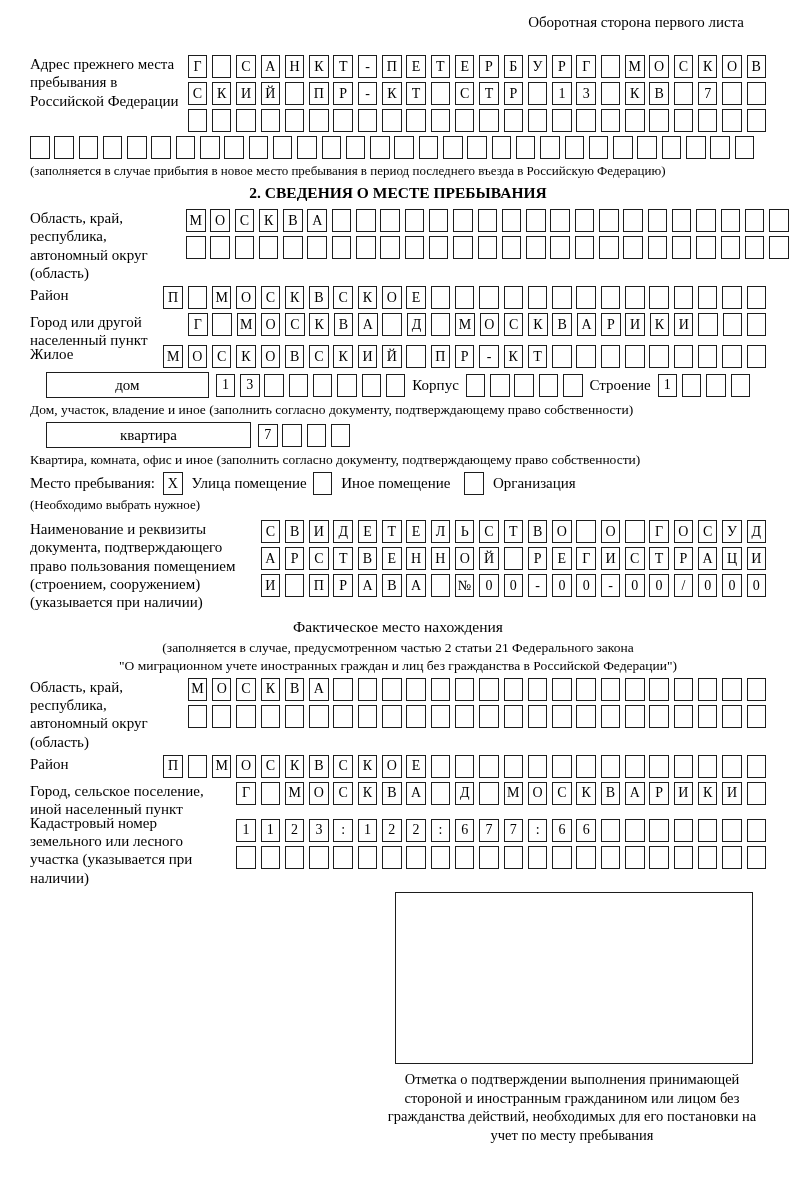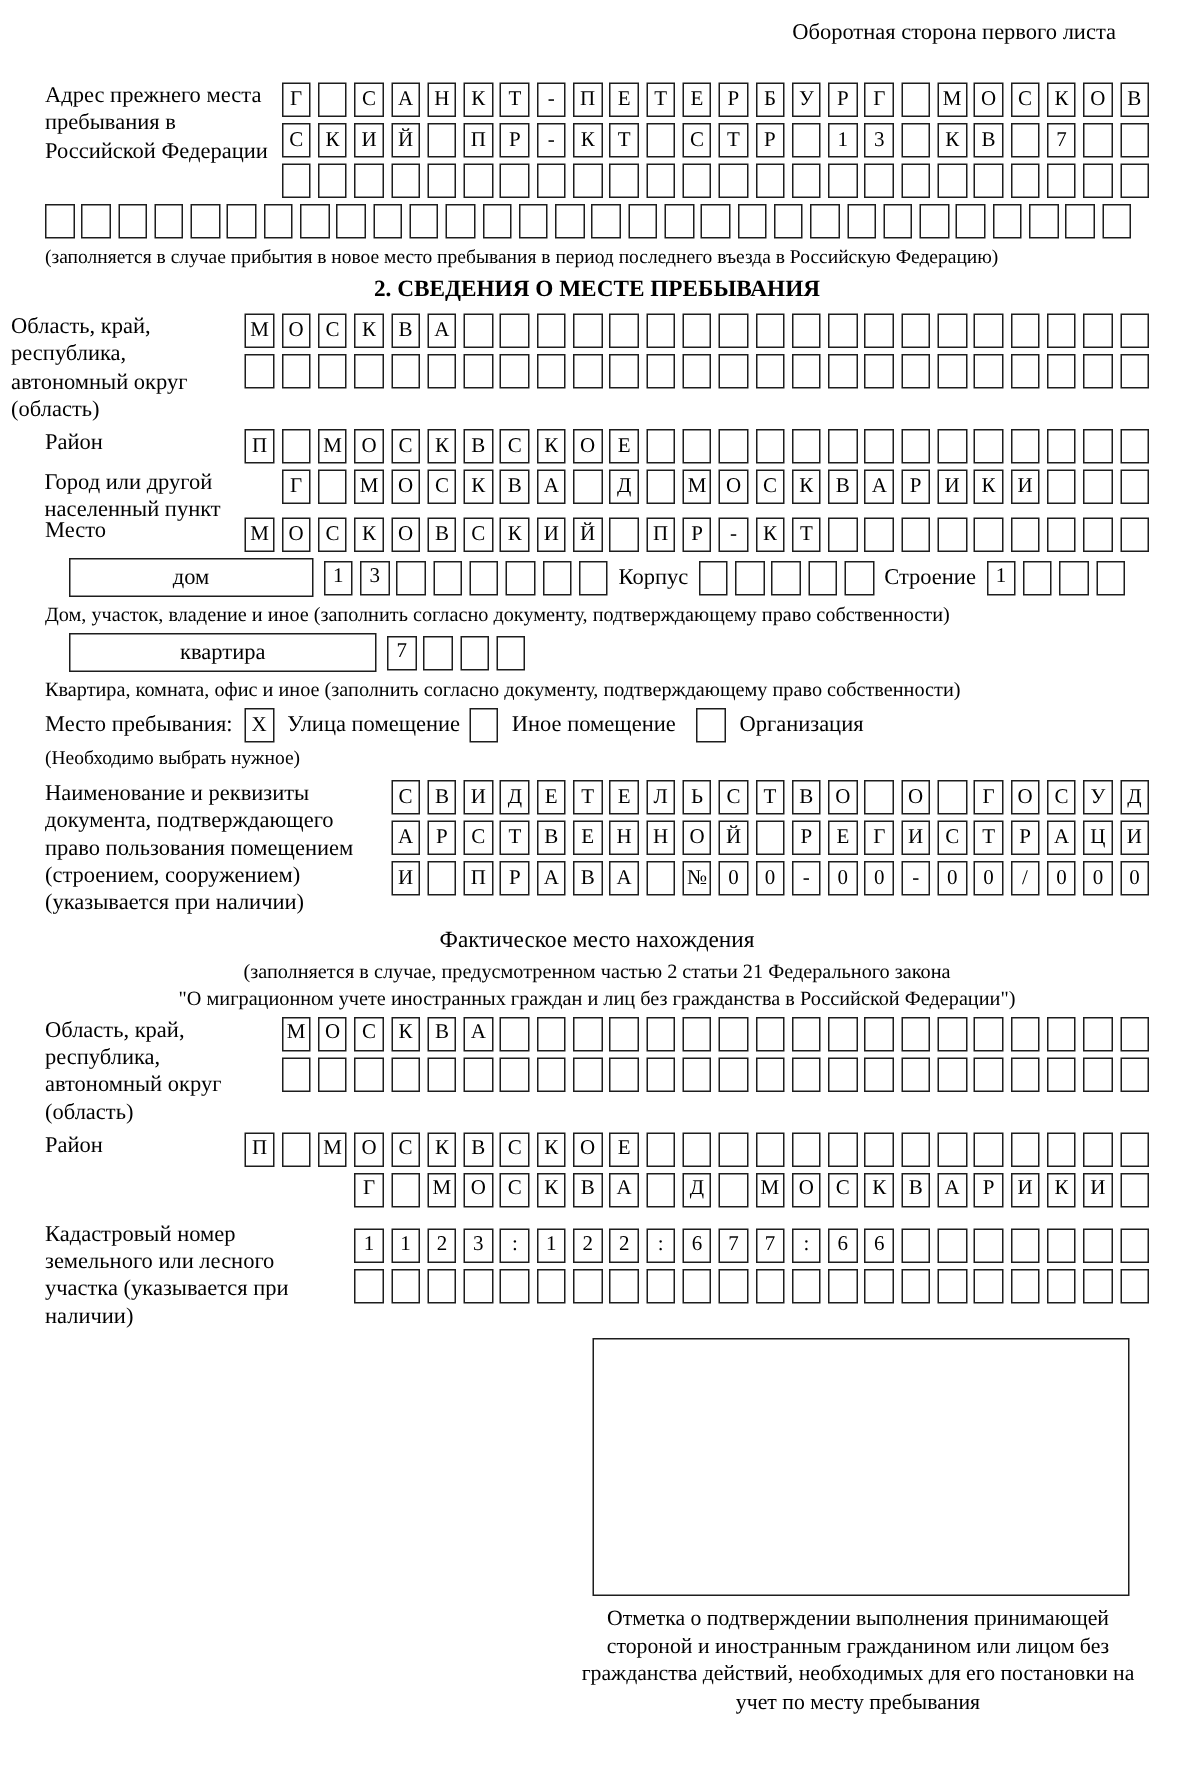--- a/index.html
+++ b/index.html
@@ -10,21 +10,21 @@
   .header-note{text-align:right;font-size:15px;padding-right:22px;}
 
   
   .cells{display:flex;gap:4.8px;}
   .cell{flex:0 0 auto;box-sizing:border-box;width:19.5px;height:23px;
         border:1.6px solid #1d1d1d;display:flex;align-items:center;justify-content:center;
         font-size:14px;line-height:1;background:#fff;}
   .cellcol{display:flex;flex-direction:column;gap:4px;margin-left:auto;}
   .cellcol .cells{margin-left:0;}
 
-  .frow{display:flex;align-items:flex-start;margin-bottom:4px;justify-content:flex-end;}
+  .frow{display:flex;align-items:flex-start;margin-bottom:4px;}
   .frow .lbl{flex:1 1 auto;font-size:15px;line-height:1.22;padding-right:6px;}
   .frow .cells{margin-left:auto;}
   .frow.capped{height:28px;}
   .frow.capped .lbl{overflow:visible;}
 
   .fullrow{margin-bottom:4px;}
 
   .note-center{font-size:13px;text-align:left;margin:1px 0 4px;}
   .note-left{font-size:13.5px;text-align:left;margin:0 0 4px;}
   .sec-title{font-size:15.5px;font-weight:bold;text-align:center;margin:5px 0 7px;}
@@ -294,21 +294,21 @@
         <span class="cell">И</span>
         <span class="cell">К</span>
         <span class="cell">И</span>
         <span class="cell"></span>
         <span class="cell"></span>
         <span class="cell"></span>
       </div>
   </div>
 
   <div class="frow">
-    <div class="lbl">Место</div>
+    <div class="lbl">Жилое</div>
     <div class="cells">
         <span class="cell">М</span>
         <span class="cell">О</span>
         <span class="cell">С</span>
         <span class="cell">К</span>
         <span class="cell">О</span>
         <span class="cell">В</span>
         <span class="cell">С</span>
         <span class="cell">К</span>
         <span class="cell">И</span>
@@ -545,20 +545,21 @@
         <span class="cell"></span>
         <span class="cell"></span>
         <span class="cell"></span>
         <span class="cell"></span>
         <span class="cell"></span>
         <span class="cell"></span>
       </div>
   </div>
 
   <div class="frow capped">
+    <div class="lbl" style="width:198px;flex:0 0 auto;">Город, сельское поселение, иной населенный пункт</div>
     <div class="cells">
         <span class="cell">Г</span>
         <span class="cell"></span>
         <span class="cell">М</span>
         <span class="cell">О</span>
         <span class="cell">С</span>
         <span class="cell">К</span>
         <span class="cell">В</span>
         <span class="cell">А</span>
         <span class="cell"></span>

